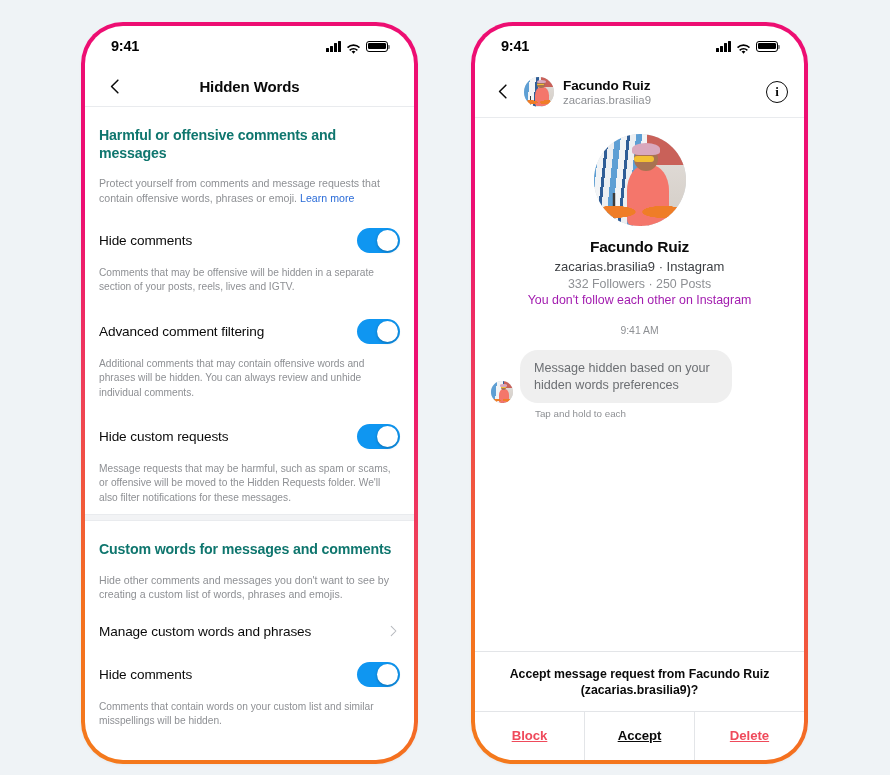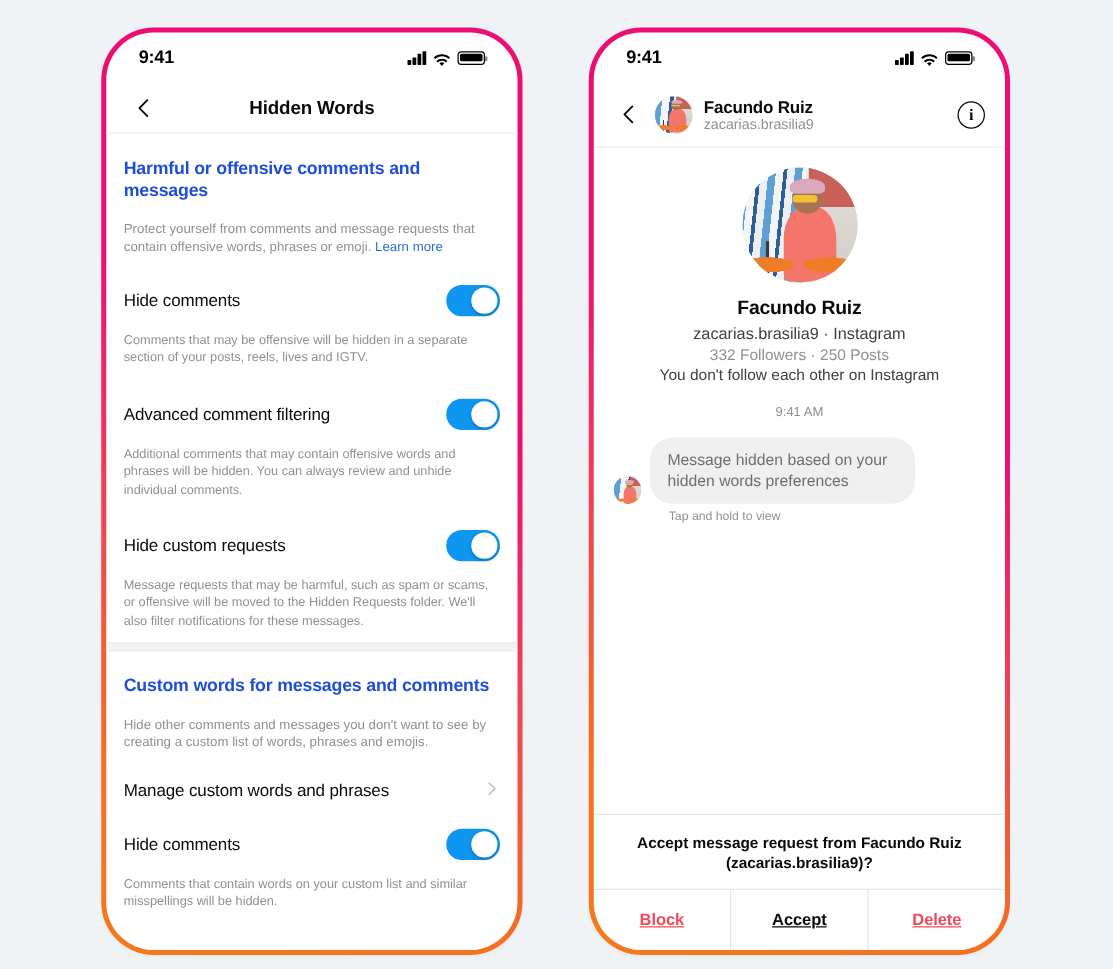--- a/index.html
+++ b/index.html
@@ -133,21 +133,21 @@
   .sec-divider {
     height: 7px;
     background: #f2f3f5;
     border-top: 1px solid #e9ebee;
     border-bottom: 1px solid #e9ebee;
     margin-top: 7px;
   }
   .sec-title {
     font-size: 14.2px;
     font-weight: bold;
-    color: #1d4ed8;
+    color: #0f766e;
     line-height: 1.28;
     letter-spacing: -0.15px;
     padding-top: 19px;
   }
   .sec-desc {
     font-size: 10.6px;
     color: #8e9094;
     line-height: 1.38;
     padding-top: 14px;
     letter-spacing: 0.01px;
@@ -324,21 +324,21 @@
     color: #3c3f43;
     margin-top: 3px;
   }
   .pc-stats {
     font-size: 12.4px;
     color: #8e9094;
     margin-top: 3px;
   }
   .pc-rel {
     font-size: 12.4px;
-    color: #404040;
+    color: #a21caf;
     margin-top: 2px;
   }
   .view-profile-btn {
     margin-top: 12px;
     background: #efefef;
     border: none;
     border-radius: 8px;
     padding: 8px 18px;
     font-family: inherit;
     font-size: 12.4px;
@@ -594,21 +594,21 @@
             <div class="head"></div>
               <div class="bandana"></div>
               <div class="glasses"></div>
               <div class="bike"></div>
           </div>
         </div>
         <div class="bubble">
           <div class="bubble-text">Message hidden based on your hidden words preferences</div>
         </div>
       </div>
-      <div class="msg-meta">Tap and hold to view</div>
+      <div class="msg-meta">Tap and hold to each</div>
     </div>
 
     <div class="sheet">
       <div class="sheet-body">
         <div class="sheet-title">Accept message request from Facundo Ruiz (zacarias.brasilia9)?</div>
       </div>
       <div class="sheet-actions">
         <button class="sheet-btn danger">Block</button>
         <button class="sheet-btn neutral">Accept</button>
         <button class="sheet-btn danger">Delete</button>

